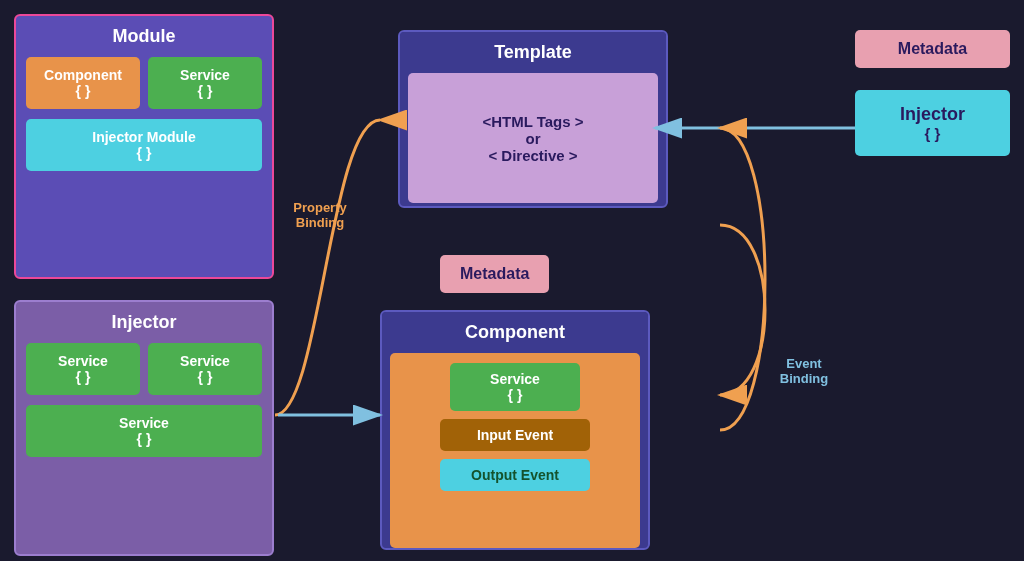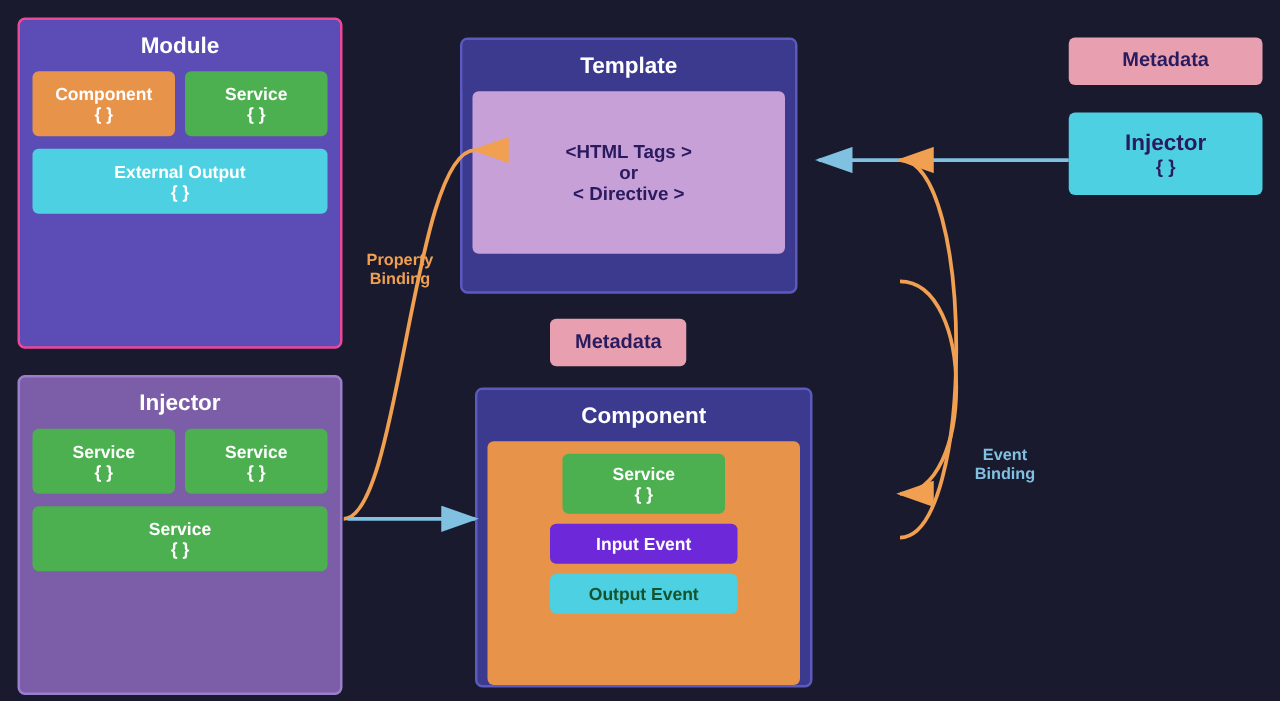--- a/index.html
+++ b/index.html
@@ -95,24 +95,24 @@
     }
     .injector-row1 {
       display: flex;
       gap: 8px;
       margin-bottom: 10px;
     }
 
     
     .template-box {
       position: absolute;
-      left: 368px;
+      left: 398px;
       top: 30px;
       width: 270px;
-      height: 205px;
+      height: 178px;
       background: #3c3a8f;
       border: 2px solid #5c5abf;
       border-radius: 6px;
       overflow: hidden;
     }
     .template-title {
       background: #3c3a8f;
       color: white;
       font-weight: bold;
       font-size: 18px;
@@ -183,21 +183,21 @@
       background: #4caf50;
       border-radius: 5px;
       padding: 8px 20px;
       color: white;
       font-size: 14px;
       font-weight: bold;
       text-align: center;
       width: 130px;
     }
     .input-event-box {
-      background: #6d28d9;
+      background: #a16207;
       border-radius: 5px;
       padding: 8px 20px;
       color: white;
       font-size: 14px;
       font-weight: bold;
       text-align: center;
       width: 150px;
     }
     .output-event-box {
       background: #4dd0e1;
@@ -285,21 +285,21 @@
       <div class="component-box">
         <span>Component</span><br>
         <span>{ }</span>
       </div>
       <div class="service-box-green">
         <span>Service</span><br>
         <span>{ }</span>
       </div>
     </div>
     <div class="external-module-box">
-      <span>External Output</span><br>
+      <span>Injector Module</span><br>
       <span>{ }</span>
     </div>
   </div>
 
   <div class="injector-box">
     <div class="injector-title">Injector</div>
     <div class="injector-row1">
       <div class="service-box-green">
         <span>Service</span><br>
         <span>{ }</span>

